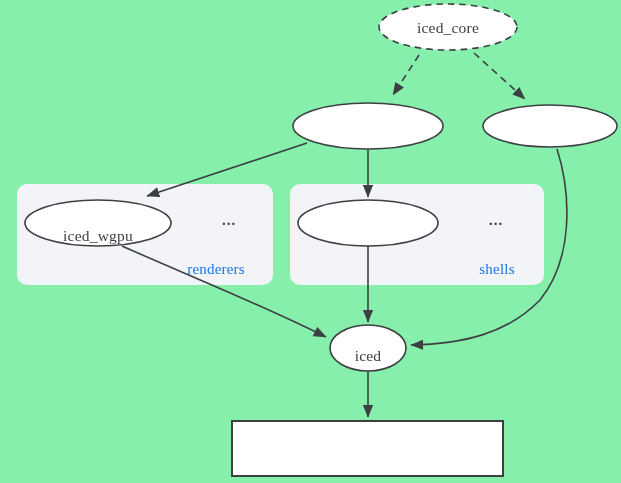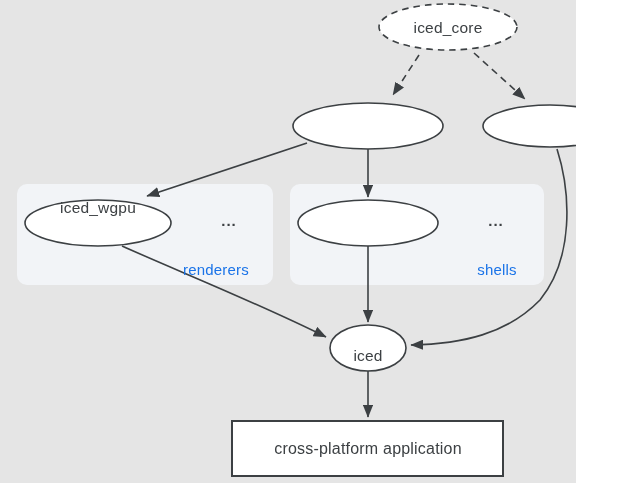--- a/index.html
+++ b/index.html
@@ -1,20 +1,20 @@
 <!DOCTYPE html>
 <html><head>
 <meta charset="utf-8">
 <style>
   html,body{margin:0;padding:0;background:#ffffff;}
   #canvas{
     position:relative;
-    width:576px;height:483px;
-    background:#e5e5e5;
-    font-family:Liberation Sans, sans-serif;
+    width:621px;height:483px;
+    background:#86efac;
+    font-family:Liberation Serif, serif;
     overflow:hidden;
   }
   #edges{position:absolute;left:0;top:0;z-index:2;}
   .lbl{
     position:absolute;z-index:3;
     transform:translate(-50%,-50%);
     font-size:15.5px;color:#3c4043;
     white-space:nowrap;letter-spacing:.2px;
   }
   .group-lbl{color:#1a73e8;font-size:15px;}
@@ -54,22 +54,21 @@
     <ellipse class="node-shape dashed" cx="448" cy="27" rx="69" ry="23"></ellipse>
     <ellipse class="node-shape" cx="368" cy="126" rx="75" ry="23"></ellipse>
     <ellipse class="node-shape" cx="550" cy="126" rx="67" ry="21"></ellipse>
     <ellipse class="node-shape" cx="98" cy="223" rx="73" ry="23"></ellipse>
     <ellipse class="node-shape" cx="368" cy="223" rx="70" ry="23"></ellipse>
     <ellipse class="node-shape" cx="368" cy="348" rx="38" ry="23"></ellipse>
     <rect class="rect-shape" x="232" y="421" width="271" height="55"></rect>
   </svg>
 
   <div class="lbl" style="left:448px;top:28px">iced_core</div>
-  <div class="lbl" style="left:98px;top:208px">iced_wgpu</div>
+  <div class="lbl" style="left:98px;top:236px">iced_wgpu</div>
   <div class="lbl" style="left:368px;top:356px">iced</div>
-  <div class="lbl app-lbl" style="left:368px;top:449px">cross-platform application</div>
 
   <div class="lbl dots" style="left:229px;top:220px">...</div>
   <div class="lbl dots" style="left:496px;top:220px">...</div>
   <div class="lbl group-lbl" style="left:216px;top:269px">renderers</div>
   <div class="lbl group-lbl" style="left:497px;top:269px">shells</div>
 
 </div>
 
 </body></html>

